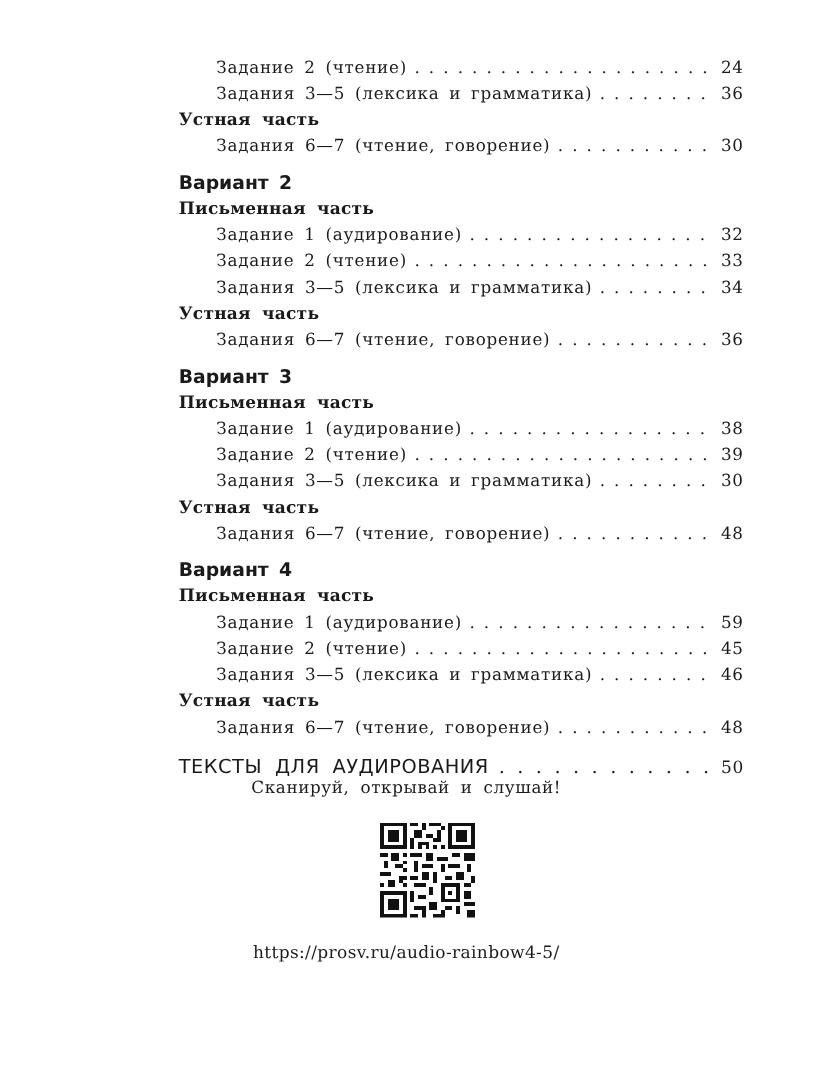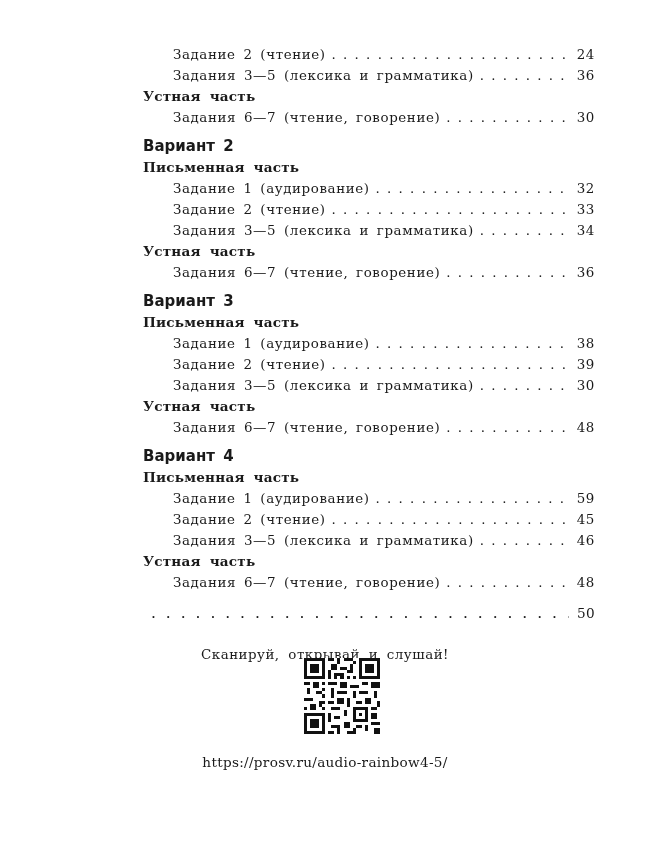--- a/index.html
+++ b/index.html
@@ -10,21 +10,21 @@
   .entry { font-family:"DejaVu Serif", serif; font-size:13.4px; letter-spacing:0.6px; height:21px; line-height:21px; padding-left:30px; word-spacing:3px; }
   .entry .label { flex:0 0 auto; }
   .leader { flex:1 1 auto; overflow:hidden; margin:0 6px 0 6px; letter-spacing:3.6px; font-family:"DejaVu Serif", serif; }
   .leader::before { content:". . . . . . . . . . . . . . . . . . . . . . . . . . . . . . . . . . . . . . . . . . . . . . . . . . . . . . . . . . . . . . . . . . . . . . . . . . . . . . . . . . . . . . . . . ."; letter-spacing:0px; }
   .page-num { flex:0 0 auto; text-align:right; min-width:20px; }
   .part { font-family:"DejaVu Serif", serif; font-weight:bold; font-size:13.6px; height:21px; line-height:21px; word-spacing:4px; letter-spacing:0.2px; }
   .variant { font-family:"DejaVu Sans", sans-serif; font-weight:bold; font-size:15px; height:22px; line-height:22px; margin-top:7px; word-spacing:3px; }
   .section { font-family:"DejaVu Sans", sans-serif; font-size:15.5px; height:24px; line-height:24px; letter-spacing:0.4px; word-spacing:5px; }
   .section .page-num { font-family:"DejaVu Serif", serif; font-size:13.6px; }
   .section .leader { margin-left:8px; }
-  .scan-text { position:absolute; left:0; width:650px; top:623px; text-align:center; font-family:"DejaVu Serif", serif; font-size:13.4px; letter-spacing:0.5px; word-spacing:4px;margin-top:24px; }
+  .scan-text { position:absolute; left:0; width:650px; top:623px; text-align:center; font-family:"DejaVu Serif", serif; font-size:13.4px; letter-spacing:0.5px; word-spacing:4px; }
   .qr { position:absolute; left:304px; top:658px; width:76px; height:76px; }
   .url { position:absolute; left:0; width:650px; top:754px; text-align:center; font-family:"DejaVu Serif", serif; font-size:13.6px; letter-spacing:0.3px; }
 </style>
 </head>
 <body>
 
 <div class="page">
   <div class="toc">
 
     <div class="row entry">
@@ -111,20 +111,21 @@
     </div>
     <div class="part">Устная часть</div>
     <div class="row entry">
       <span class="label">Задания 6—7 (чтение, говорение)</span>
       <span class="leader"></span>
       <span class="page-num">48</span>
     </div>
 
     <div style="height:8px"></div>
     <div class="row section">
+      <span class="label">ТЕКСТЫ ДЛЯ АУДИРОВАНИЯ</span>
       <span class="leader"></span>
       <span class="page-num">50</span>
     </div>
     <div style="height:8px"></div>
   </div>
 
   <div class="scan-text">Сканируй, открывай и слушай!</div>
 
   <div class="qr">
     <svg width="76" height="76" viewBox="0 0 25 25" shape-rendering="crispEdges">

